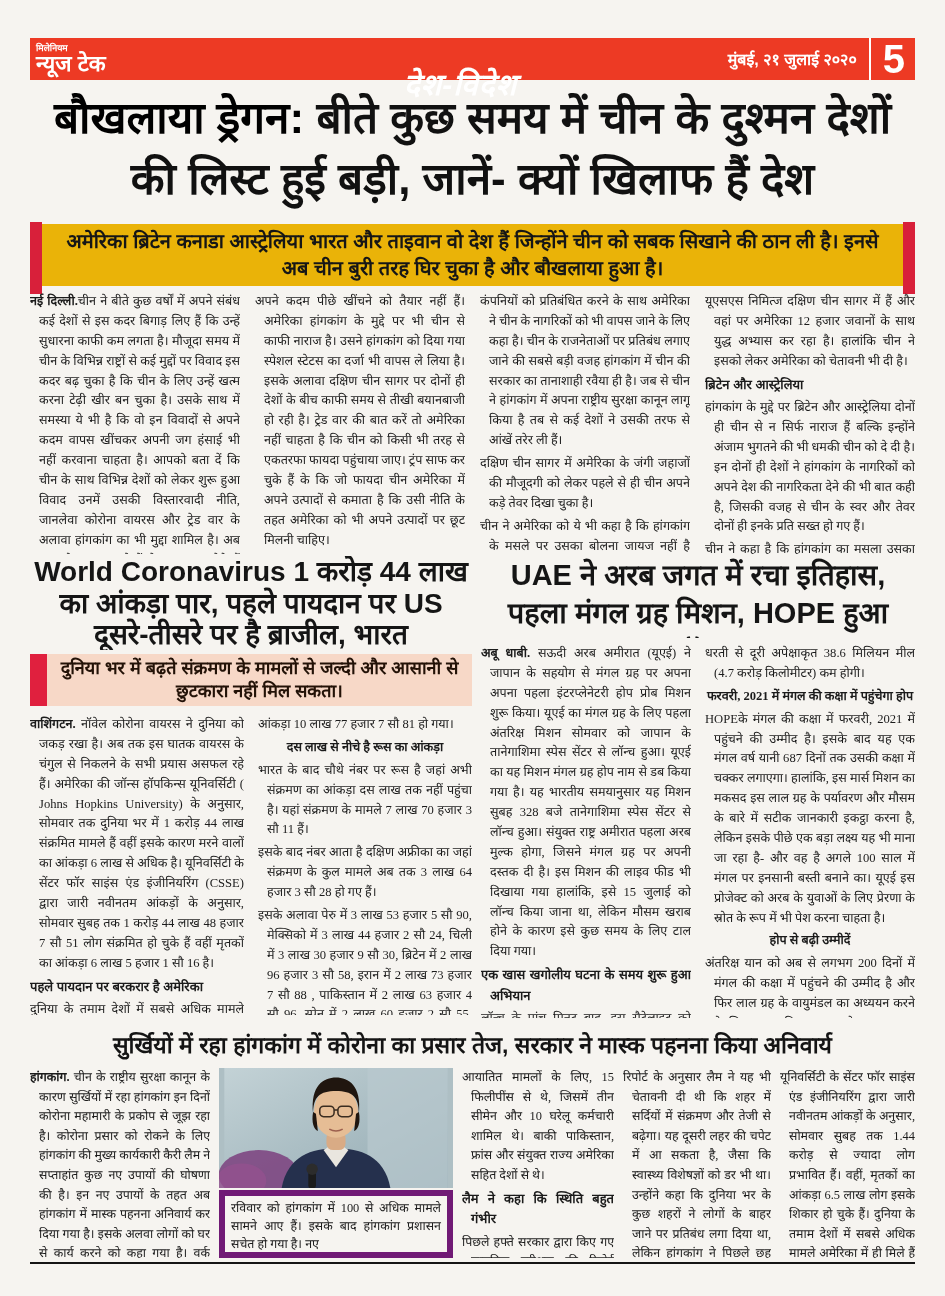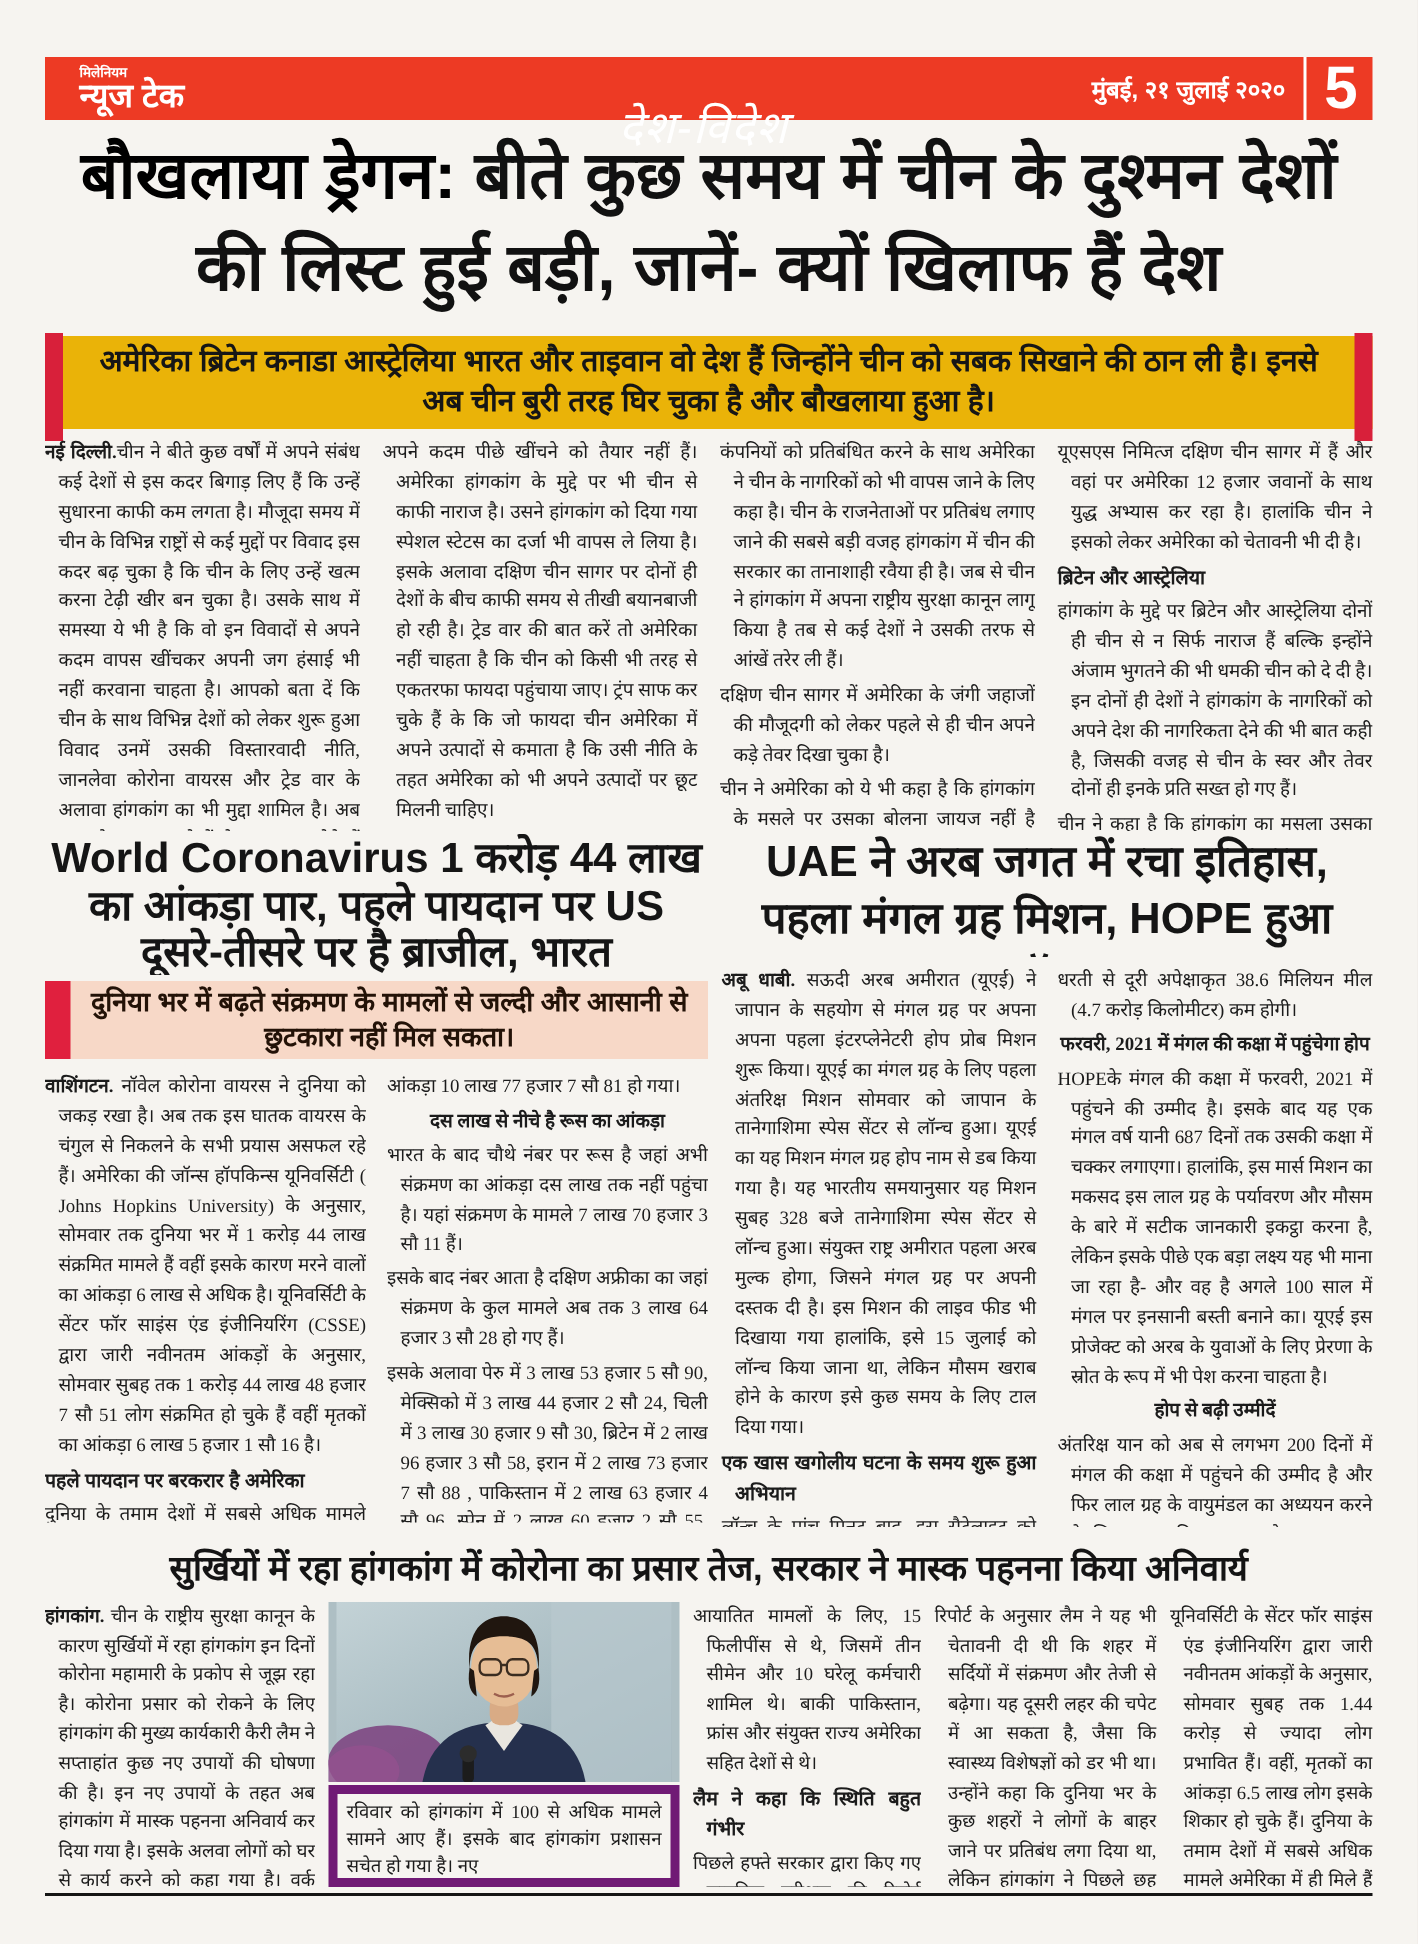--- a/index.html
+++ b/index.html
@@ -2,24 +2,24 @@
 <html lang="hi"><head>
 <meta charset="utf-8">
 <style>
   html,body{margin:0;padding:0;}
   body{background:#e9e6e0;font-family:"Liberation Serif", serif;}
   .page{position:relative;width:945px;height:1296px;background:#f6f4f0;overflow:hidden;}
 
   
   .masthead{position:absolute;left:30px;top:38px;width:885px;height:42px;background:#ed3a24;color:#fff;
     display:flex;align-items:center;font-family:"Liberation Sans", sans-serif;}
-  .brandwrap{width:220px;padding-left:23px;line-height:1;}
+  .brandwrap{width:220px;padding-left:6px;line-height:1;}
   .brand-small{font-size:9px;font-weight:bold;display:block;}
   .brand{font-size:22px;font-weight:bold;display:block;}
-  .section-title{flex:1;text-align:center;font-size:30px;font-weight:normal;font-style:italic;letter-spacing:1px;margin-top:48px;}
+  .section-title{flex:1;text-align:center;font-size:30px;font-weight:bold;font-style:italic;letter-spacing:1px;margin-top:48px;}
   .datewrap{width:250px;display:flex;align-items:center;justify-content:flex-end;}
   .edition-date{font-size:16px;font-weight:bold;padding-right:12px;}
   .pageno{border-left:2px solid #fff;padding:0 10px 0 12px;font-size:40px;font-weight:bold;line-height:42px;}
 
   
   .lead-headline{position:absolute;left:40px;top:88px;width:865px;height:128px;text-align:center;
     font-family:"Liberation Sans", sans-serif;font-weight:bold;font-size:44px;line-height:1.38;color:#111;overflow:hidden;}
   .kicker{color:#000000;}
 
   

